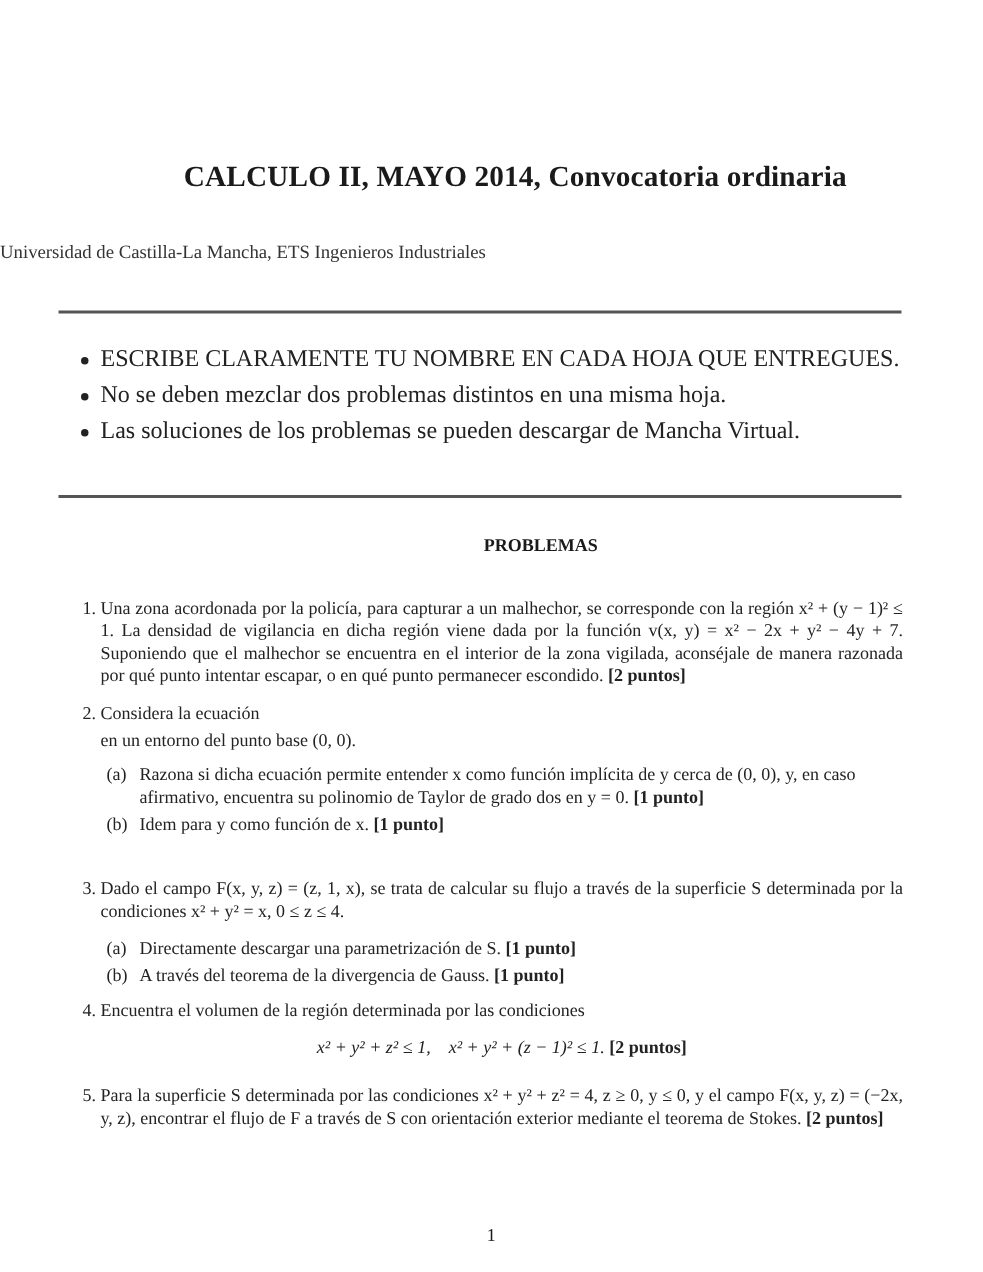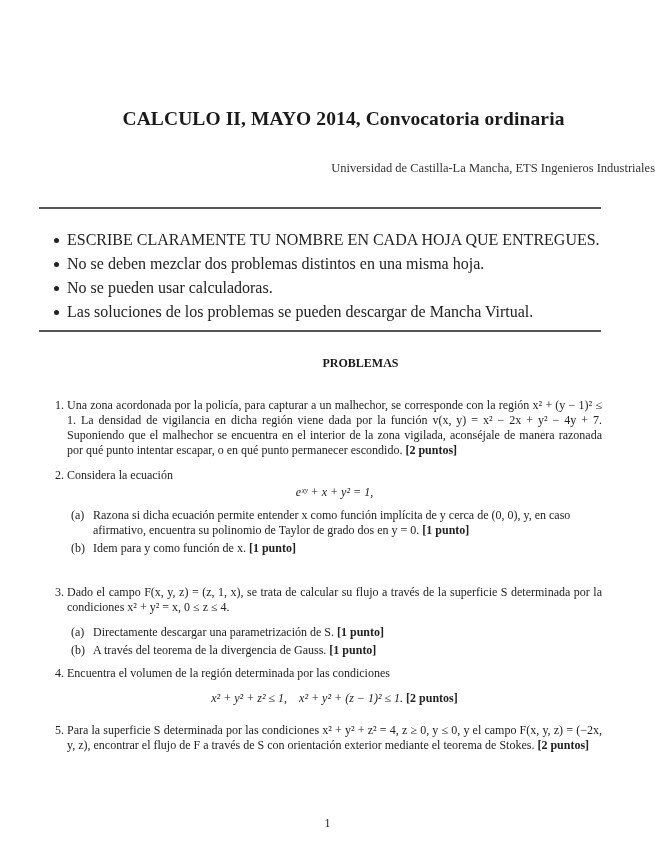--- a/index.html
+++ b/index.html
@@ -8,21 +8,21 @@
     font-family: "DejaVu Serif", "Liberation Serif", serif;
     color: #1a1a1a;
   }
   .page { position: absolute; left: 0; top: 0; width: 655px; height: 848px; }
   .title {
     position: absolute; left: 16px; width: 655px; top: 108px; text-align: center;
     font-family: "Liberation Serif", serif; font-weight: bold; font-size: 19.5px;
     letter-spacing: 0.1px;
   }
   .subtitle {
-    position: absolute; left: 0; width: 655px; top: 161px; text-align: right;
+    position: absolute; left: 0; width: 655px; top: 161px; text-align: left;
     font-family: "Liberation Serif", serif; font-size: 12.5px; color: #333;
   }
   .rule { position: absolute; left: 39px; width: 562px; height: 1.5px; background: #555; }
   .rule.r1 { top: 207px; }
   .rule.r2 { top: 330px; }
   .notes { position: absolute; left: 54px; top: 232px; margin: 0; padding: 0; list-style: none; }
   .notes li {
     font-family: "Liberation Serif", serif; font-size: 16px; height: 24px; line-height: 16px;
     color: #222; position: relative; padding-left: 13px;
   }
@@ -53,42 +53,41 @@
 <body>
 
 <div class="page">
   <div class="title">CALCULO II, MAYO 2014, Convocatoria ordinaria</div>
   <div class="subtitle">Universidad de Castilla-La Mancha, ETS Ingenieros Industriales</div>
 
   <div class="rule r1"></div>
   <ul class="notes">
     <li><span class="bullet"></span><span>ESCRIBE CLARAMENTE TU NOMBRE EN CADA HOJA QUE ENTREGUES.</span></li>
     <li><span class="bullet"></span><span>No se deben mezclar dos problemas distintos en una misma hoja.</span></li>
-    <li><span class="bullet"></span><span>No se pueden usar calculadoras.</span></li>
     <li><span class="bullet"></span><span>Las soluciones de los problemas se pueden descargar de Mancha Virtual.</span></li>
   </ul>
   <div class="rule r2"></div>
 
   <div class="section-title">PROBLEMAS</div>
 
   <div class="problems">
 
     <div class="prob" style="top:0px;">
       <span class="num">1.</span>
       <div class="ptext">
         <span>Una zona acordonada por la policía, para capturar a un malhechor, se corresponde con la región x² + (y − 1)² ≤ 1. La densidad de vigilancia en dicha región viene dada por la función v(x, y) = x² − 2x + y² − 4y + 7. Suponiendo que el malhechor se encuentra en el interior de la zona vigilada, aconséjale de manera razonada por qué punto intentar escapar, o en qué punto permanecer escondido.</span>
         <span class="bold">[2 puntos]</span>
       </div>
     </div>
 
     <div class="prob" style="top:70px;">
       <span class="num">2.</span>
       <div class="ptext">
         <div>Considera la ecuación</div>
-        <div class="eq">eˣʸ + x + y² = 1,</div>
+        <div style="margin-top:3px;">en un entorno del punto base (0, 0).</div>
       </div>
       <div class="sub" style="margin-top:8px;">
         <span class="sublabel">(a)</span>
         <span>Razona si dicha ecuación permite entender x como función implícita de y cerca de (0, 0), y, en caso afirmativo, encuentra su polinomio de Taylor de grado dos en y = 0.</span>
         <span class="bold">[1 punto]</span>
       </div>
       <div class="sub" style="margin-top:3px;">
         <span class="sublabel">(b)</span>
         <span>Idem para y como función de x.</span>
         <span class="bold">[1 punto]</span>

